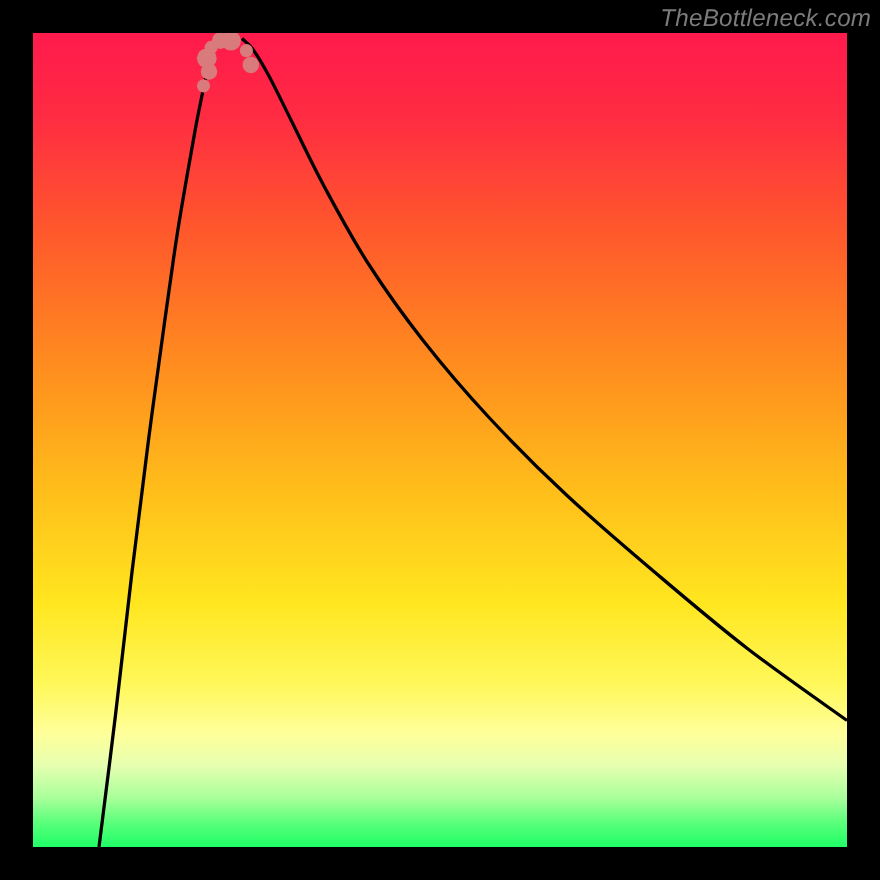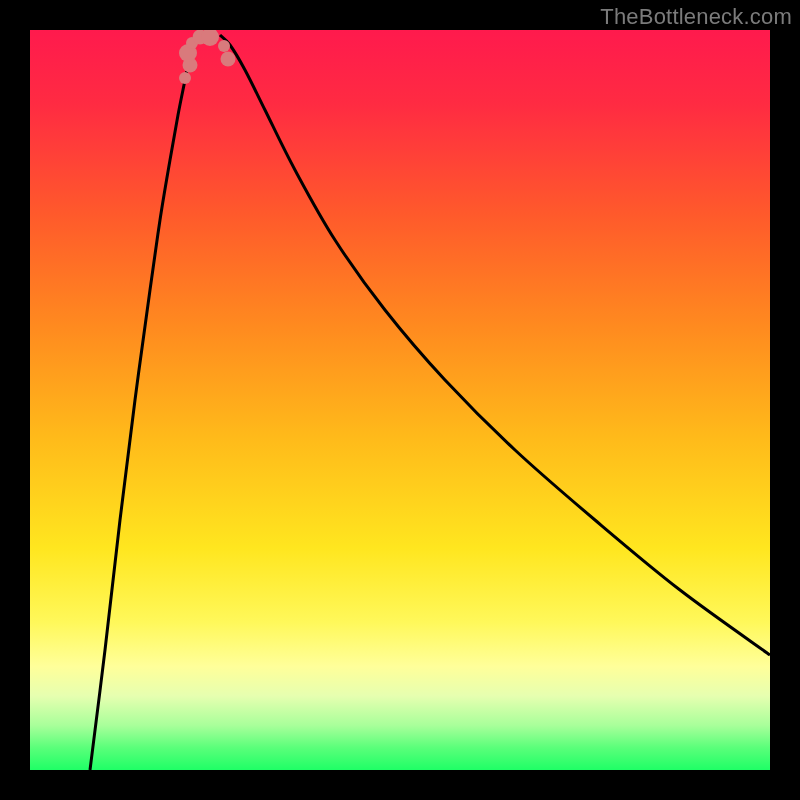--- a/index.html
+++ b/index.html
@@ -33,20 +33,21 @@
     height: 100%;
   }
   .watermark {
     position: absolute;
     top: 4px;
     right: 8px;
     font-size: 22px;
     color: #7b7b7b;
     font-weight: 500;
     letter-spacing: 0.2px;
+    font-style: italic;
   }
   svg.curves {
     position: absolute;
     top: 0; left: 0;
     width: 100%;
     height: 100%;
   }
 </style>
 </head>
 <body>

